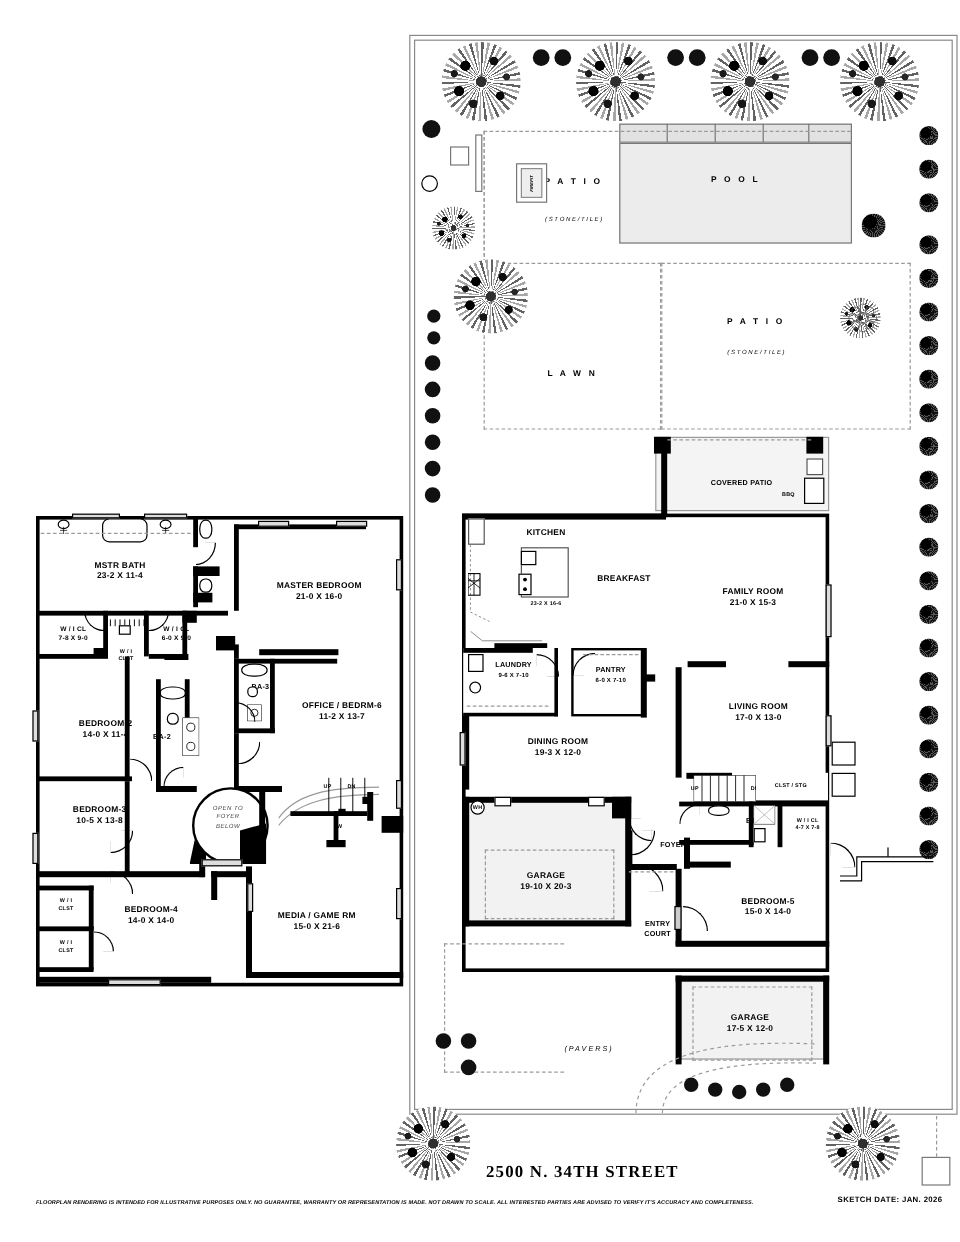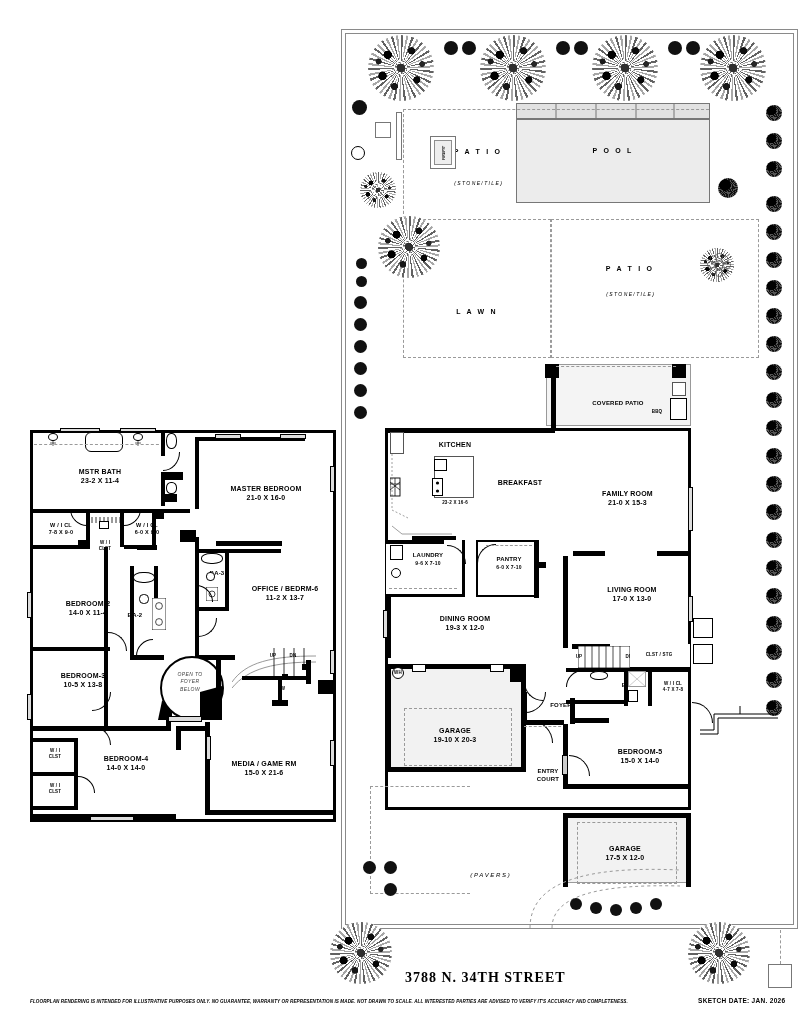--- a/index.html
+++ b/index.html
@@ -626,17 +626,17 @@
   <div class="w" style="left:278px;top:676px;width:4px;height:28px;"></div>
   <div class="w" style="left:272px;top:700px;width:16px;height:6px;"></div>
   <div class="w" style="left:306px;top:660px;width:5px;height:24px;"></div>
   <div class="w" style="left:318px;top:680px;width:18px;height:14px;"></div>
   <div class="fix" style="left:330px;top:650px;width:5px;height:24px;background:#ddd;"></div>
   <div class="lbl f45" style="left:278px;top:686px;width:10px;">W</div>
 
   <div class="fix" style="left:60px;top:428px;width:40px;height:4px;background:#ddd;"></div>
   <div class="fix" style="left:120px;top:428px;width:36px;height:4px;background:#ddd;"></div>
 
-  <div class="title-main" style="left:405px;top:970px;">3788 N. 34TH STREET</div>
+  <div class="title-main" style="left:405px;top:970px;">2500 N. 34TH STREET</div>
   <div class="disclaimer" style="left:30px;top:999px;">FLOORPLAN RENDERING IS INTENDED FOR ILLUSTRATIVE PURPOSES ONLY.  NO GUARANTEE, WARRANTY OR REPRESENTATION IS MADE.  NOT DRAWN TO SCALE.  ALL INTERESTED PARTIES ARE ADVISED TO VERIFY IT'S ACCURACY AND COMPLETENESS.</div>
   <div class="sketchdate" style="left:698px;top:997px;">SKETCH DATE:  JAN. 2026</div>
 
 </div>
 
 </body></html>

